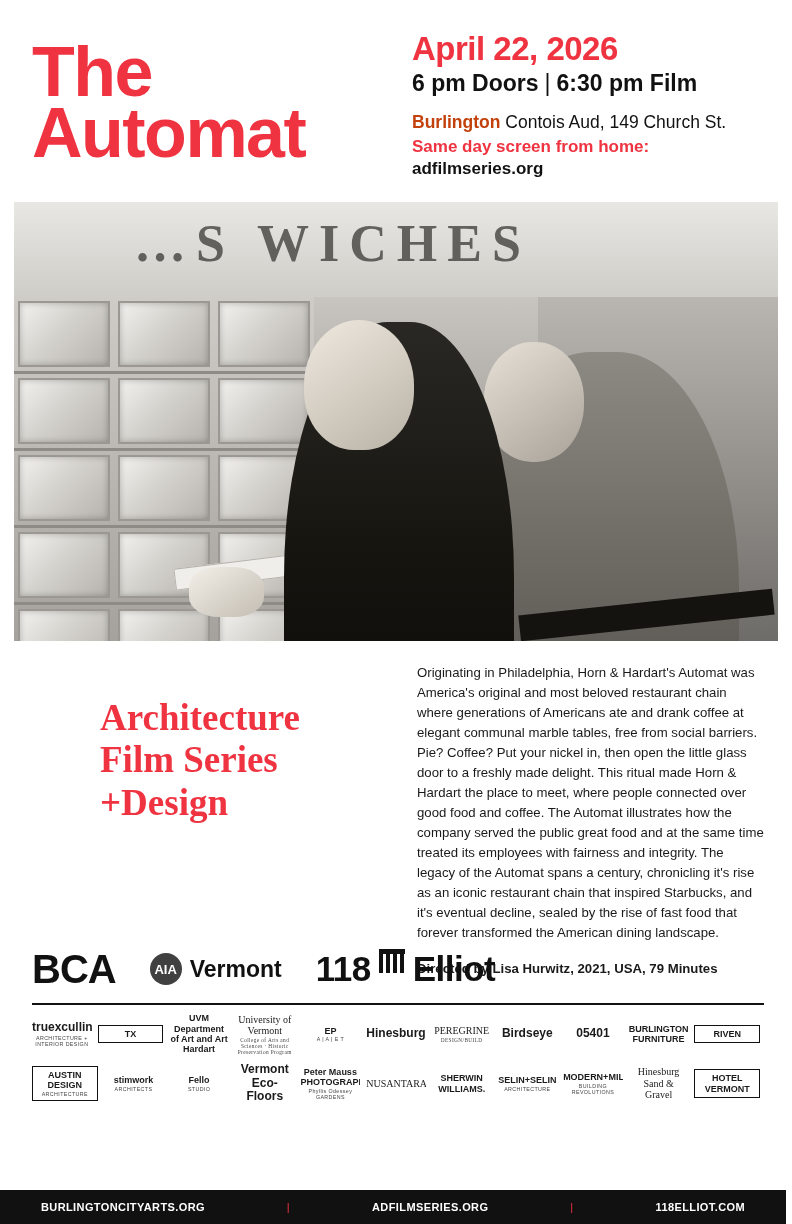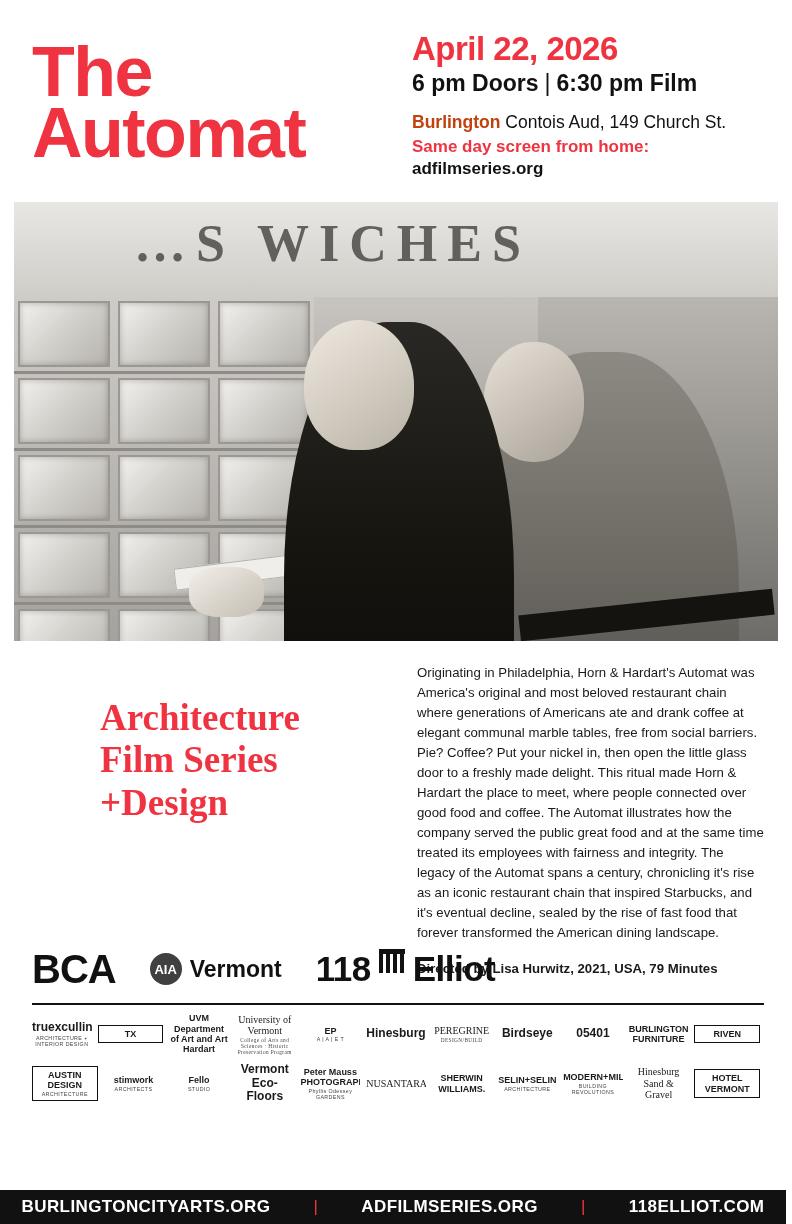--- a/index.html
+++ b/index.html
@@ -262,21 +262,21 @@
   .footer{
     position:absolute;
     left:0;right:6px;bottom:0;
     height:34px;
     background:#111;
     color:#fff;
     display:flex;
     align-items:center;
     justify-content:space-around;
     font-weight:bold;
-    font-size:17px;
+    font-size:11px;
     letter-spacing:.4px;
   }
   .footer .divider{
     color:#ef3340;font-weight:normal;
   }
 </style>
 </head>
 <body>
 
 <div class="poster">

